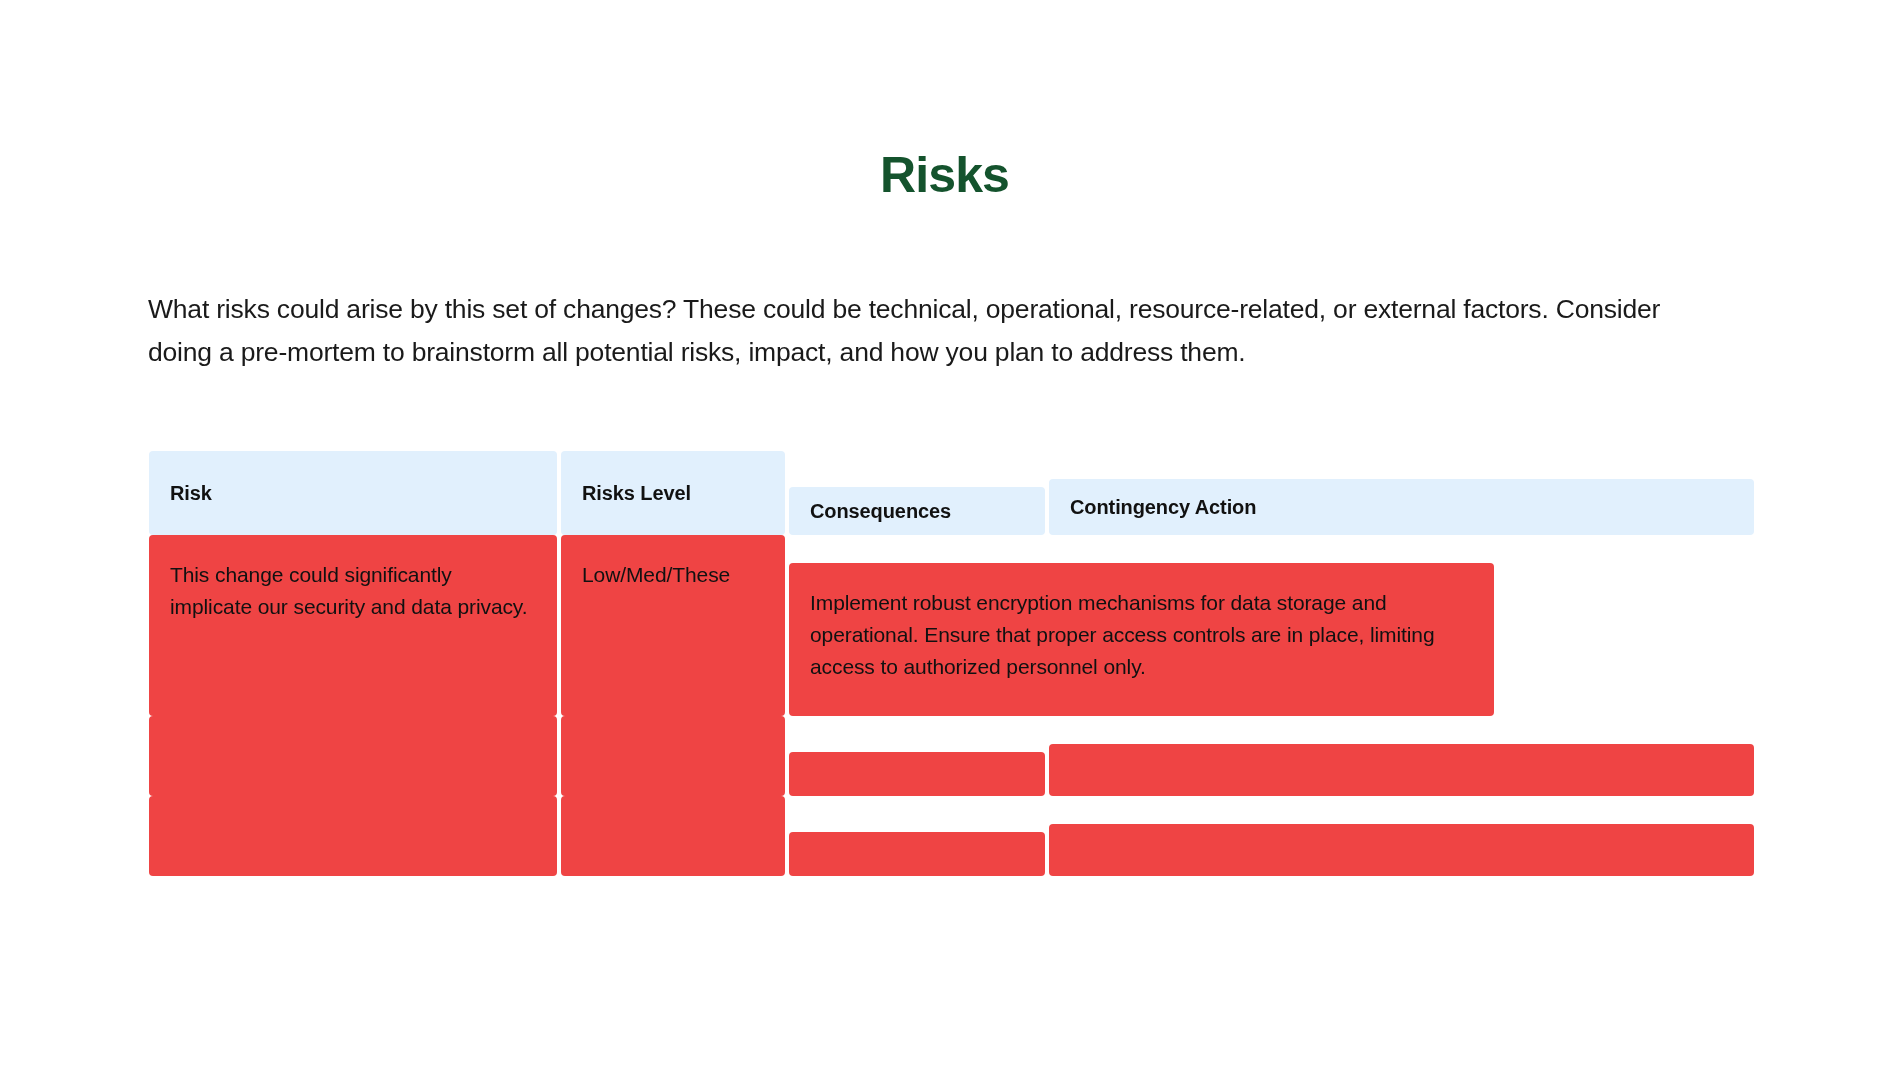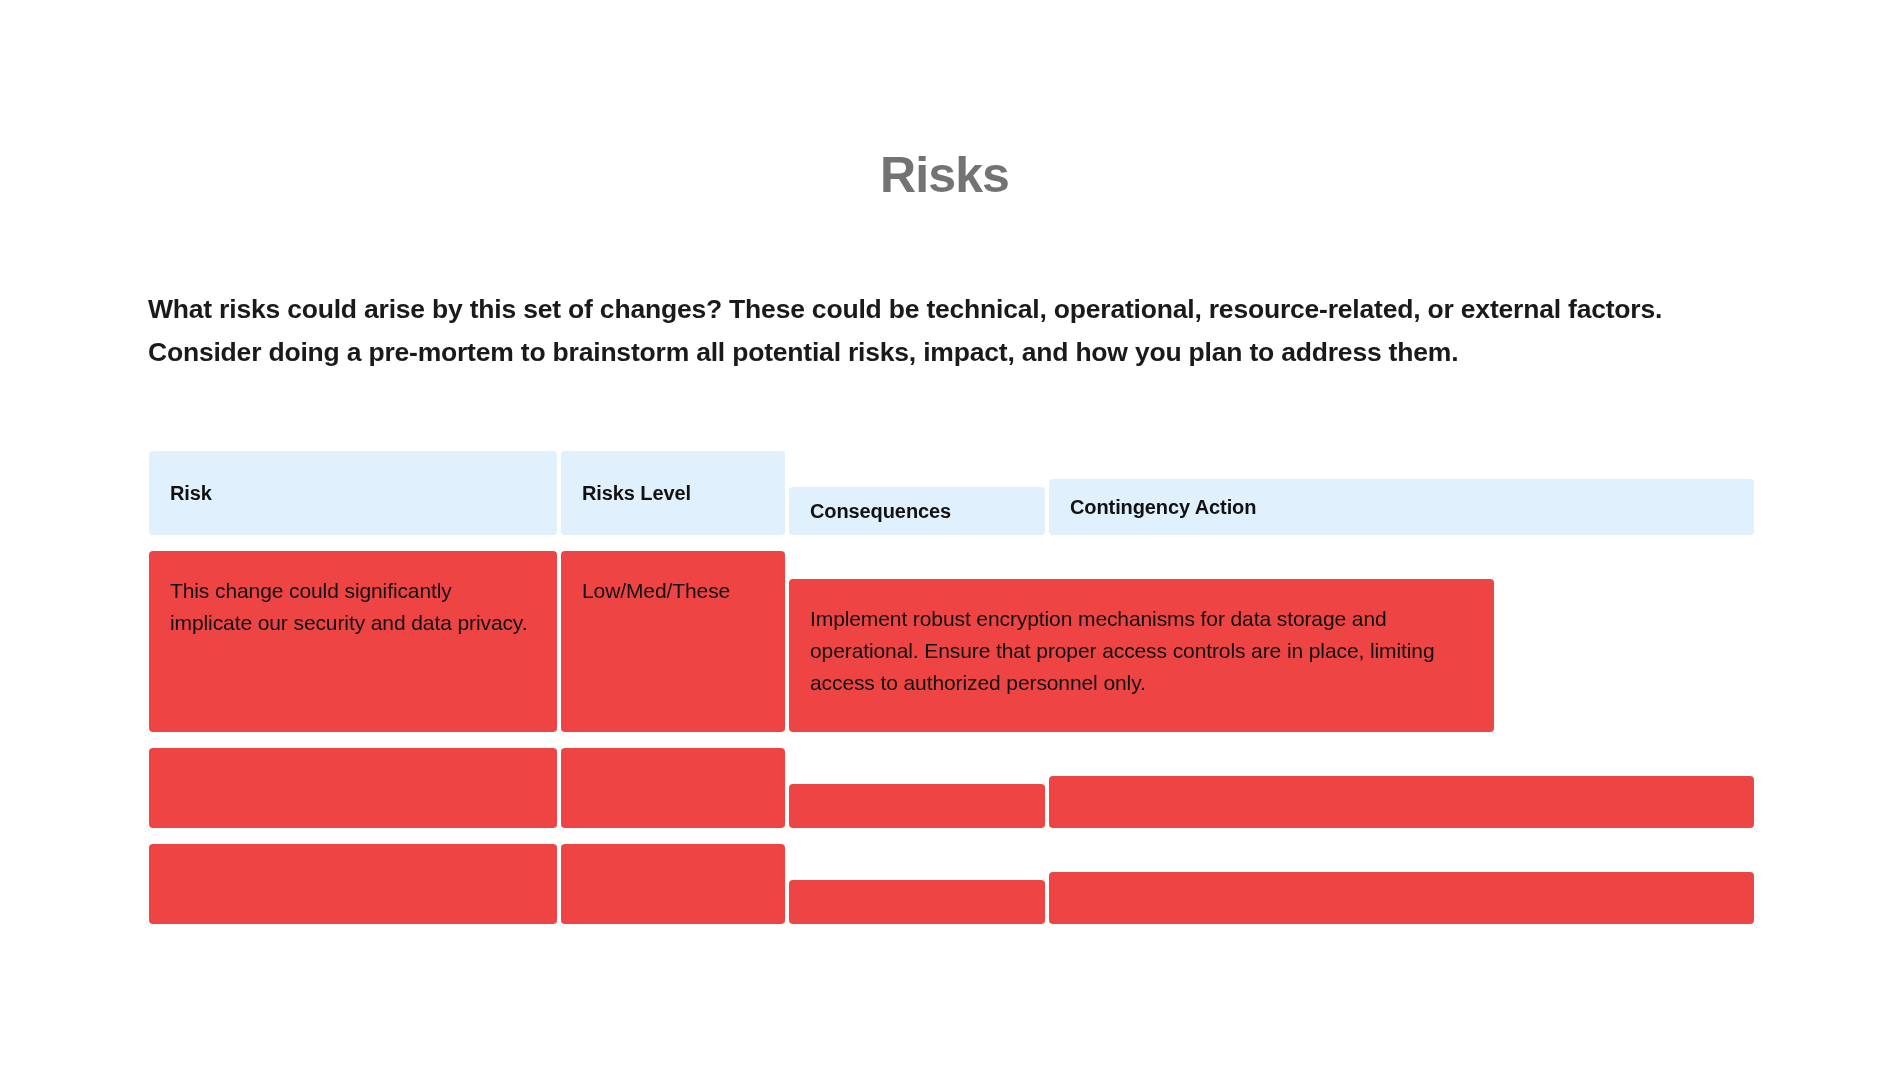--- a/index.html
+++ b/index.html
@@ -26,46 +26,46 @@
   
   .doc-title {
     position: absolute;
     top: 148px;
     left: 0;
     width: 1889px;
     text-align: center;
     font-size: 50px;
     font-weight: 700;
     letter-spacing: -0.9px;
-    color: #737373;
+    color: #14532d;
     line-height: 1.1;
   }
 
   
   .intro {
     position: absolute;
     top: 288px;
     left: 148px;
     width: 1560px;
     font-size: 26.5px;
-    font-weight: 700;
+    font-weight: 400;
     line-height: 43px;
     color: #1a1a1a;
     letter-spacing: -0.2px;
   }
 
   
   .table {
     position: absolute;
     top: 451px;
     left: 149px;
     width: 1601px;
     display: flex;
     flex-direction: column;
-    gap: 16px;
+    gap: 0;
   }
 
   .row {
     display: flex;
     gap: 4px;
     width: 100%;
   }
 
   .cell {
     background: #ef4444;

